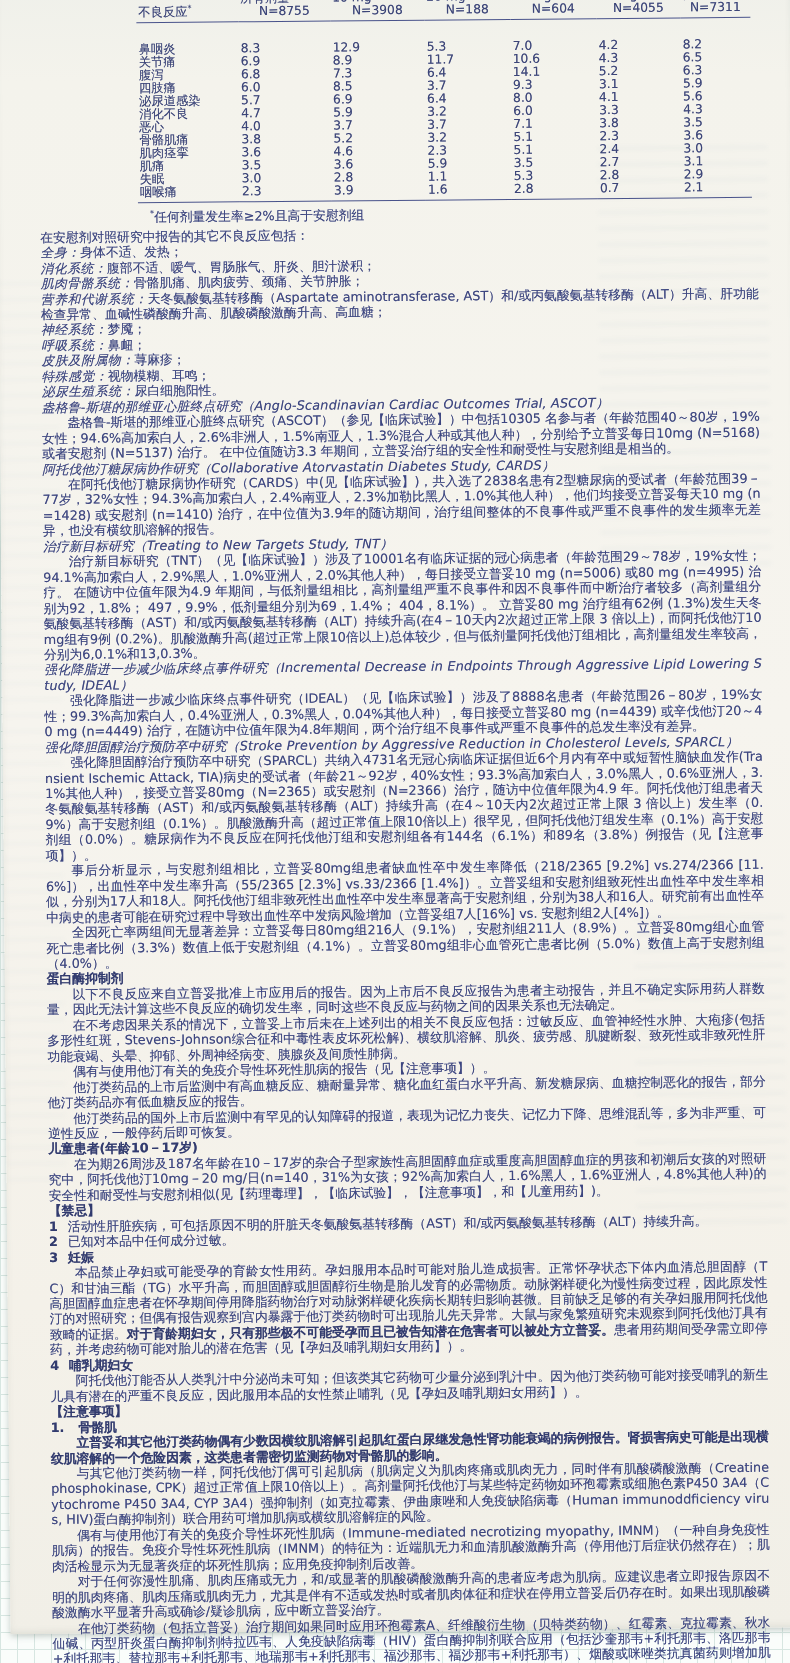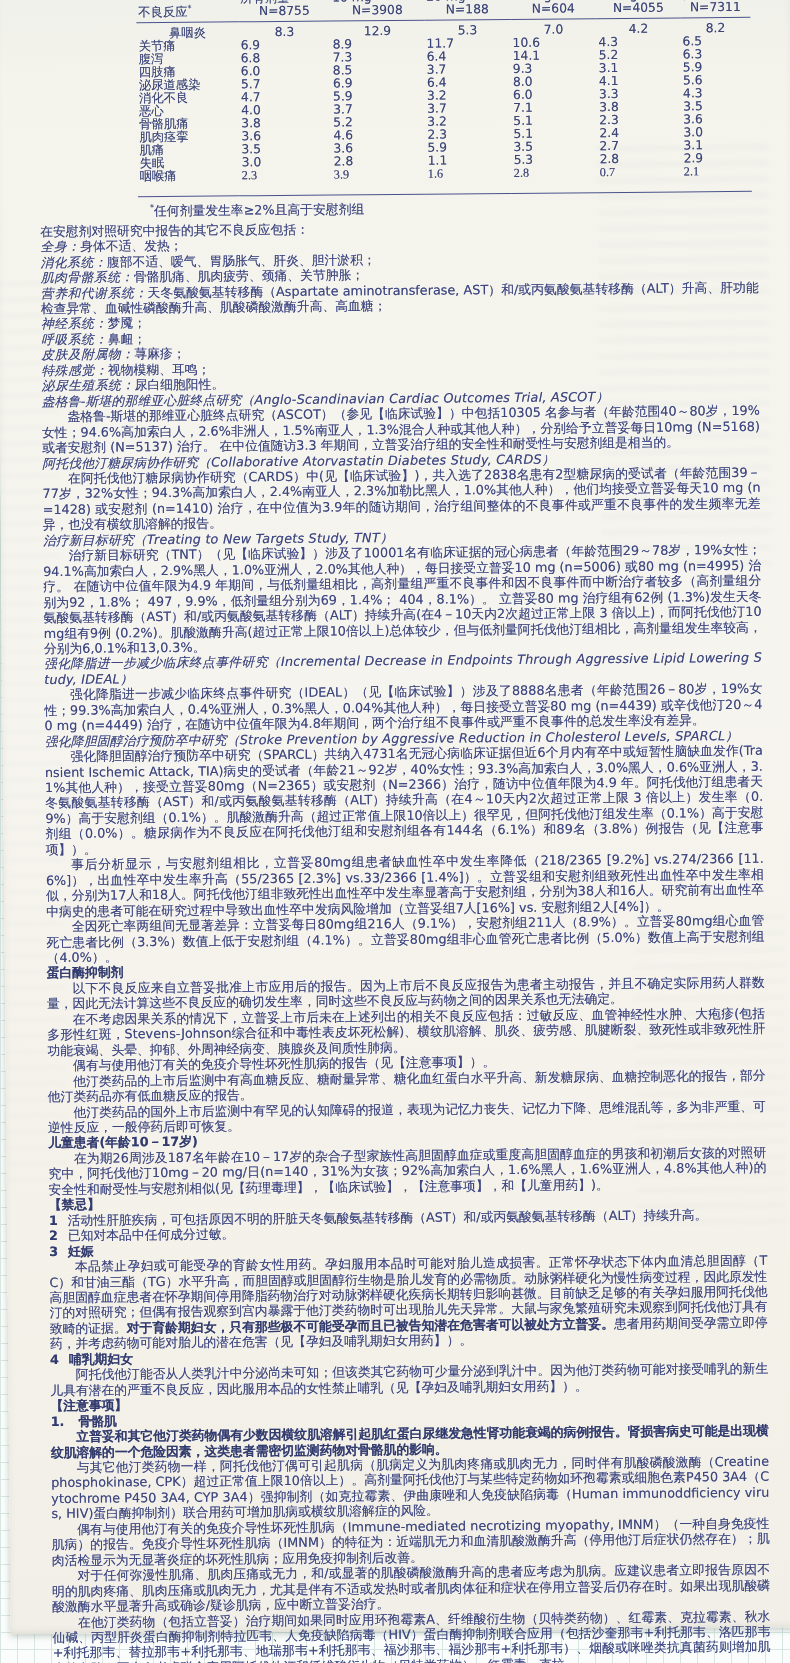--- a/index.html
+++ b/index.html
@@ -27,22 +27,22 @@
     text-shadow:0 0 0.5px rgba(55,65,125,0.55);}
 
   
   table.adv{border-collapse:collapse;margin-left:98px;margin-bottom:2px;
     font-size:12.3px;line-height:13px;color:#3c4578;}
   table.adv th,table.adv td{font-weight:normal;text-align:left;padding:0 2px;vertical-align:bottom;}
   table.adv thead th{padding-bottom:3px;border-bottom:1.5px solid #49538b;}
   table.adv th .l1{display:block;}
   table.adv th .l2{display:block;text-align:center;}
   table.adv td{height:11.4px;}
-  table.adv tbody tr:first-child td{padding-top:4px;text-align:center;}
-  table.adv tbody tr:last-child td{padding-bottom:13px;border-bottom:1.5px solid #49538b;font-family:Liberation Serif, serif;}
+  table.adv tbody tr:first-child td{padding-top:20px;}
+  table.adv tbody tr:last-child td{padding-bottom:3px;border-bottom:1.5px solid #49538b;}
   table.adv .c0{width:102px;}
   table.adv .c1{width:92px;}
   table.adv .c2{width:94px;}
   table.adv .c3{width:86px;}
   table.adv .c4{width:86px;}
   table.adv .c5{width:84px;}
   table.adv .c6{width:70px;}
   sup{font-size:8px;}
 
   .blk{margin:0;}

